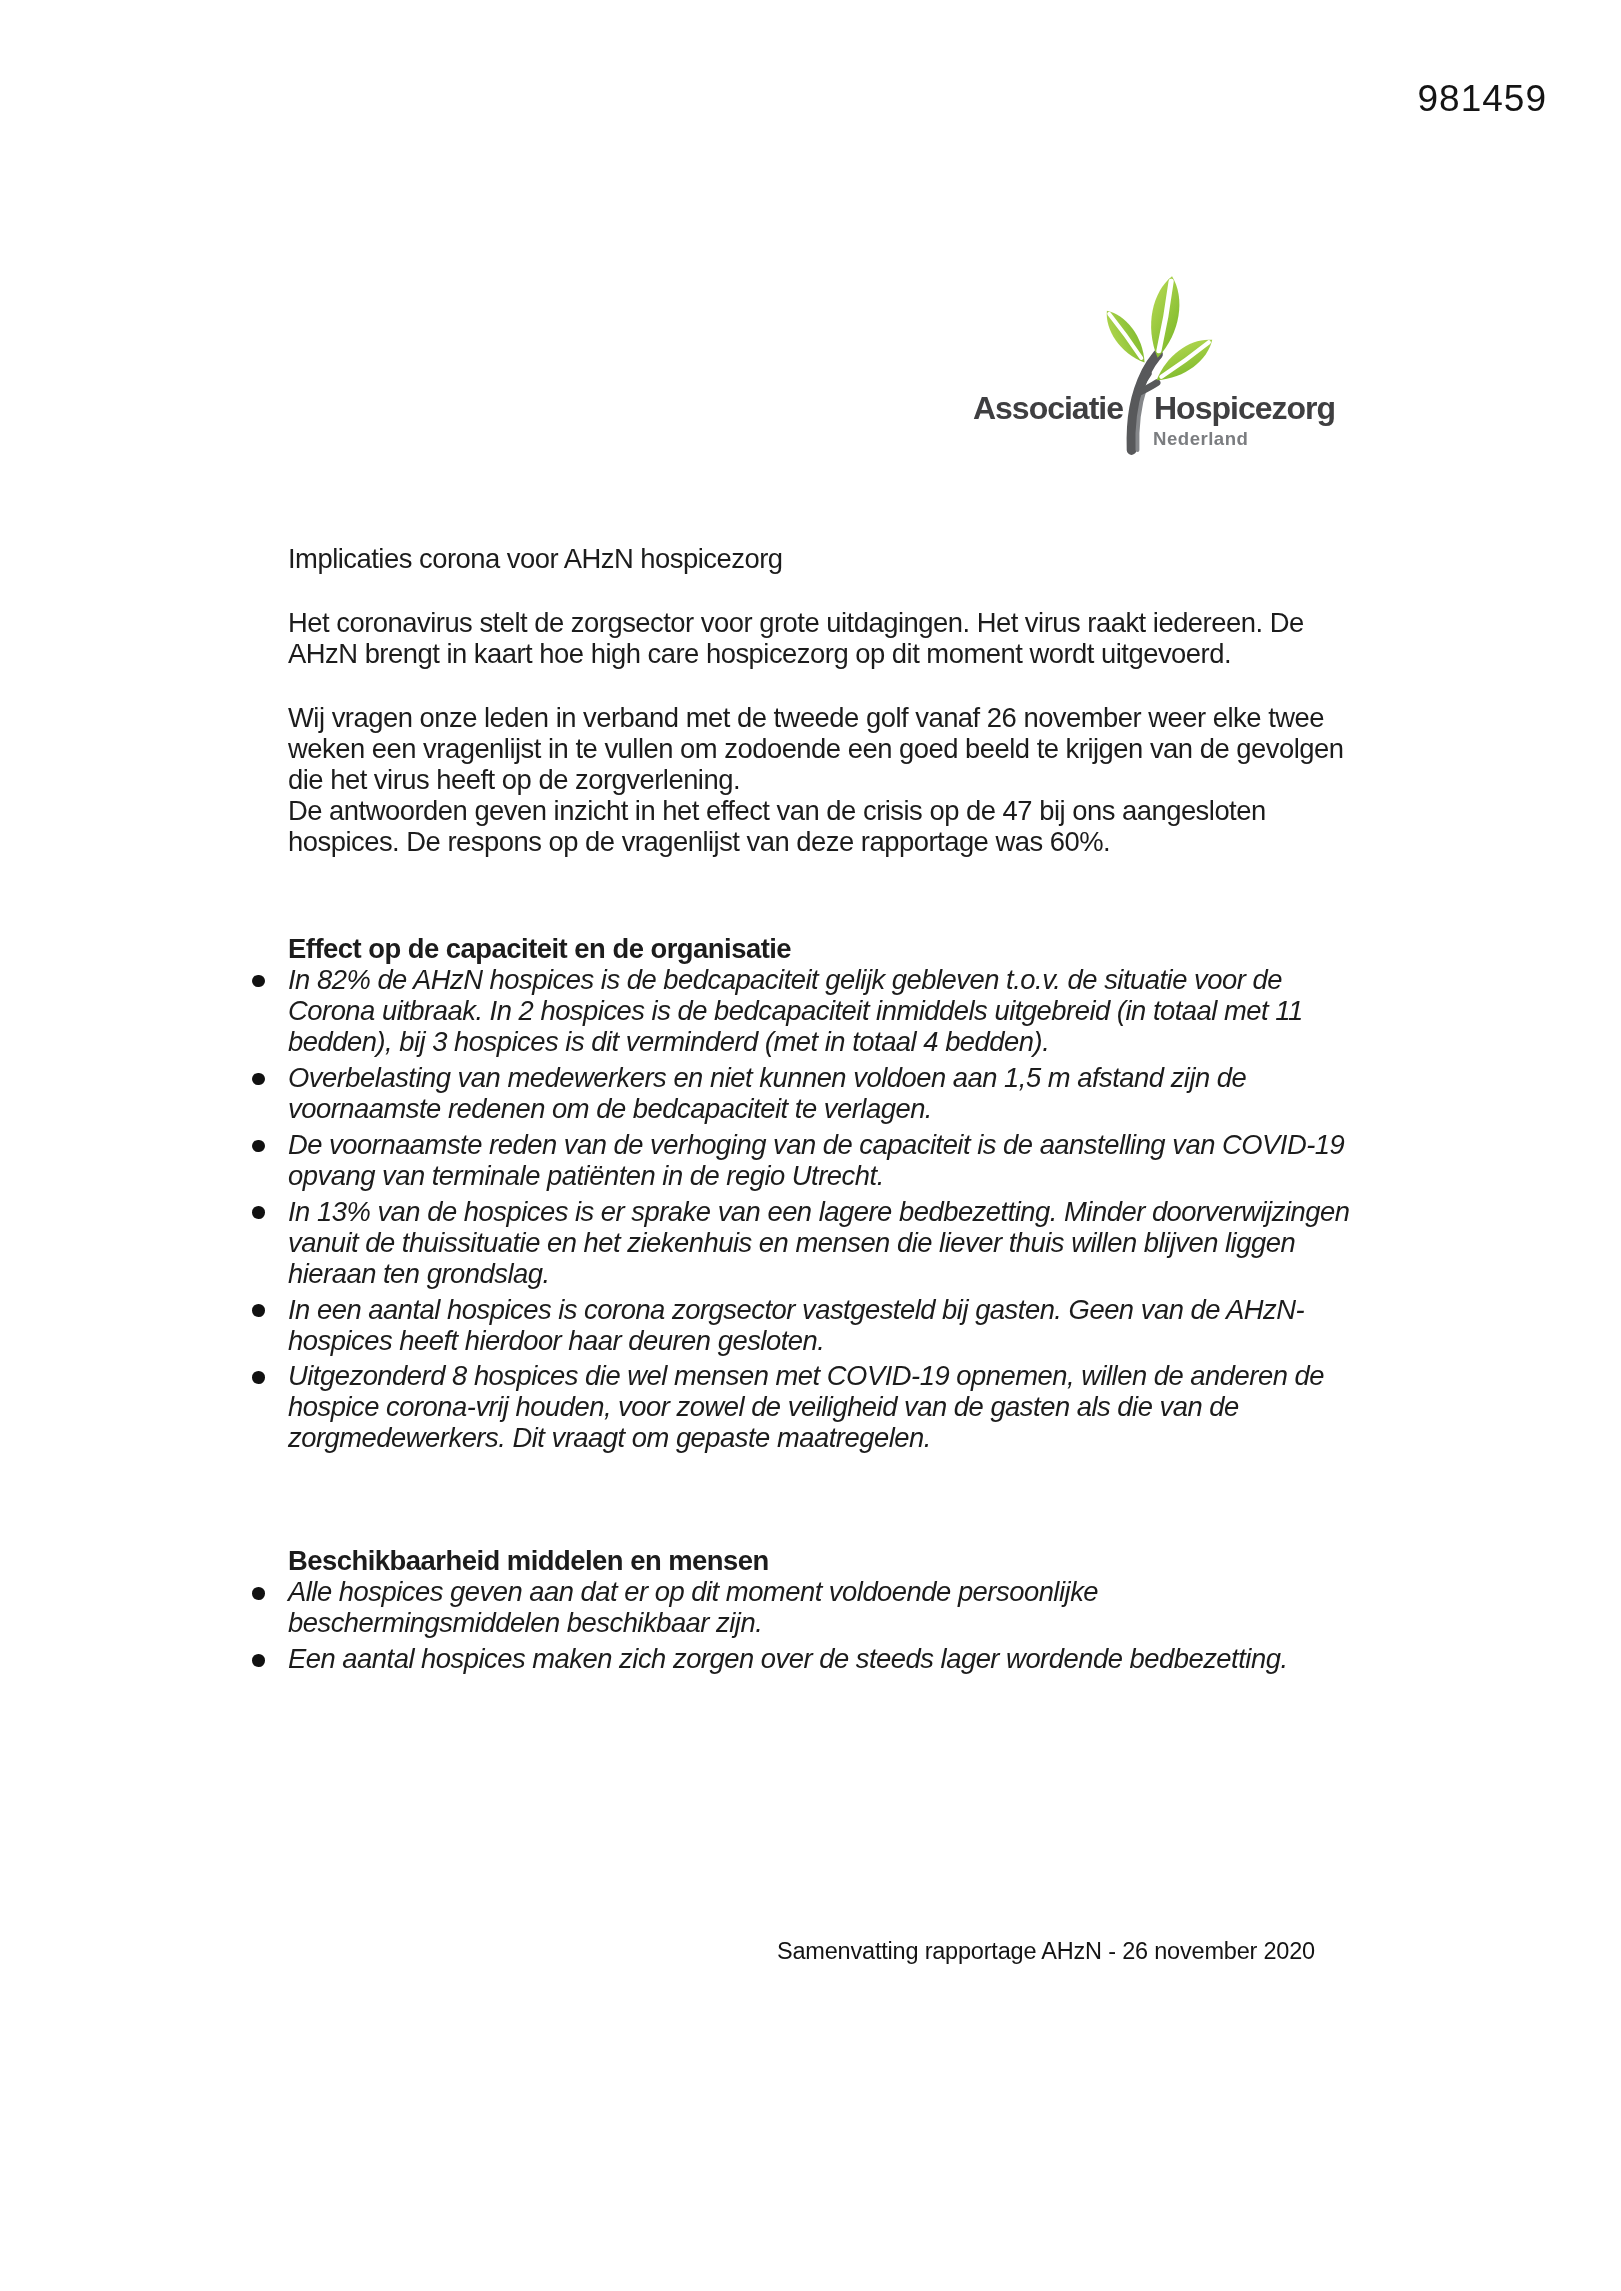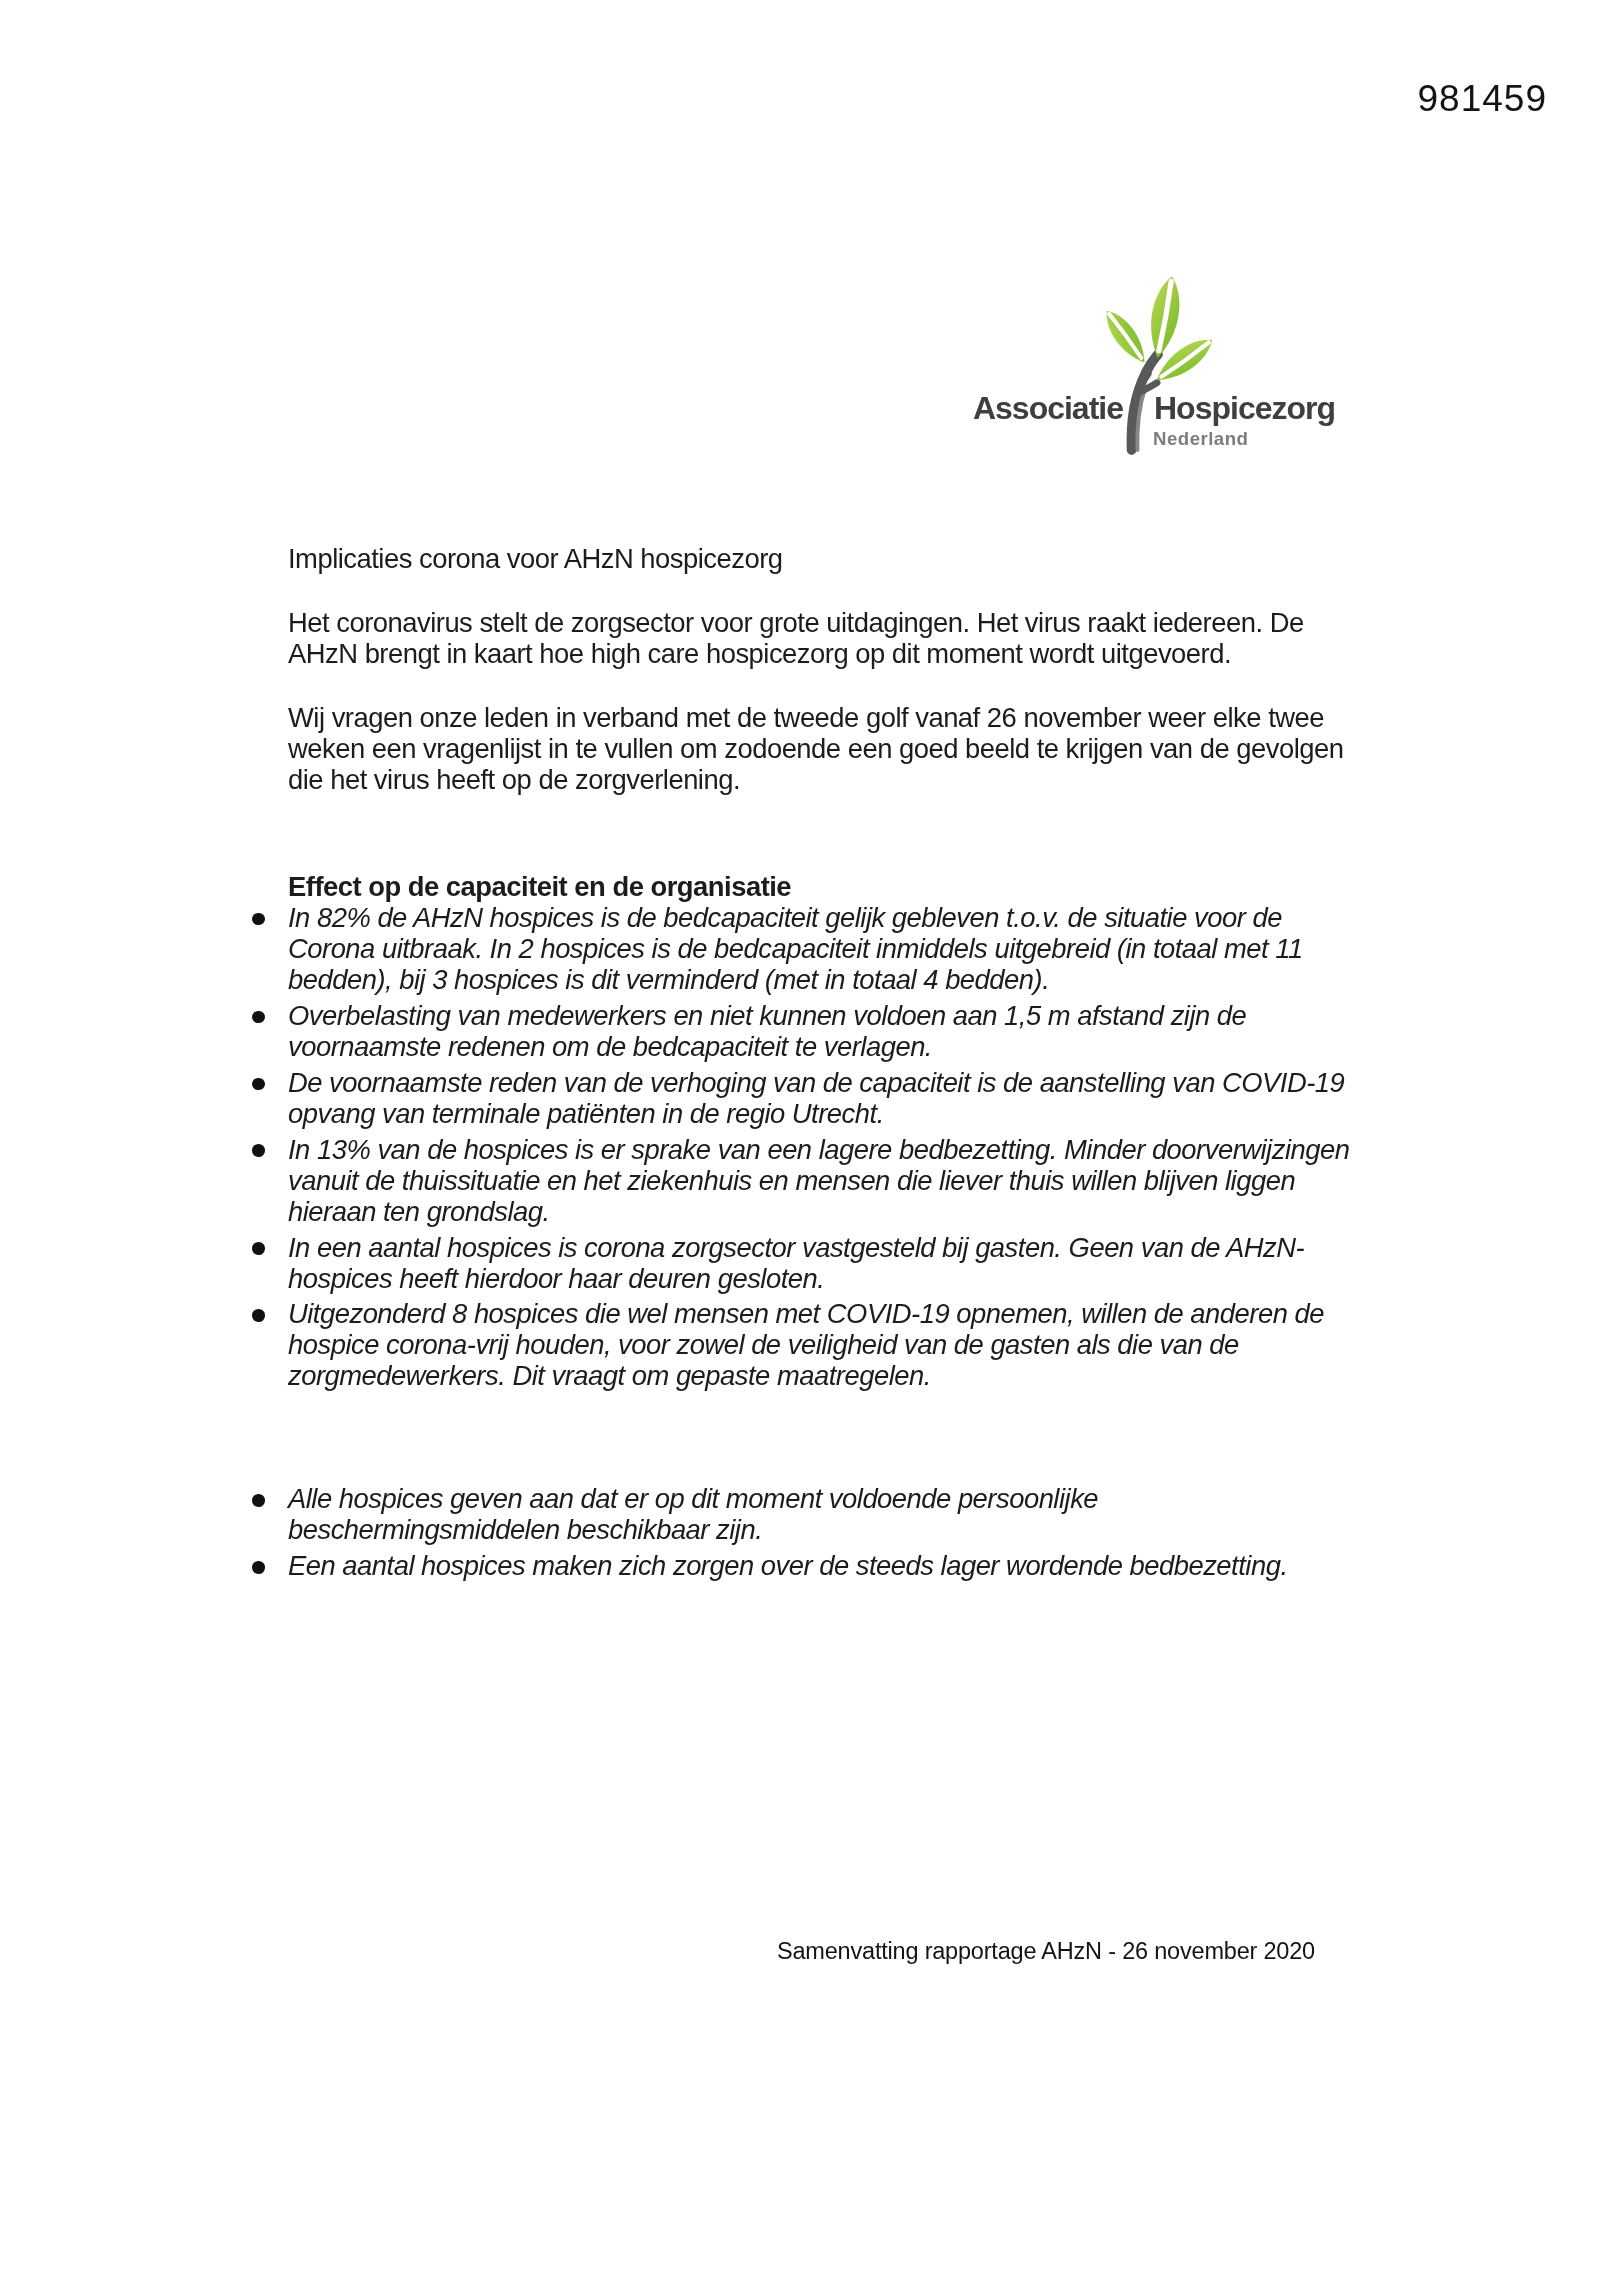--- a/index.html
+++ b/index.html
@@ -150,34 +150,36 @@
     </svg>
     <span class="logo-left">Associatie</span>
     <span class="logo-right">Hospicezorg</span>
     <span class="logo-sub">Nederland</span>
   </div>
 
   <div class="content">
     <p class="subtitle">Implicaties corona voor AHzN hospicezorg</p>
     <p class="para-lead">Het coronavirus stelt de zorgsector voor grote uitdagingen. Het virus raakt iedereen. De AHzN brengt in kaart hoe high care hospicezorg op dit moment wordt uitgevoerd.</p>
     <p class="para-mid">Wij vragen onze leden in verband met de tweede golf vanaf 26 november weer elke twee weken een vragenlijst in te vullen om zodoende een goed beeld te krijgen van de gevolgen die het virus heeft op de zorgverlening.</p>
+    <p class="para-tail">De antwoorden geven inzicht in het effect van de crisis op de 47 bij ons aangesloten hospices. De respons op de vragenlijst van deze rapportage was 60%.</p>
 
     <div class="doc-section">
       <h2>Effect op de capaciteit en de organisatie</h2>
       <ul>
         <li>In 82% de AHzN hospices is de bedcapaciteit gelijk gebleven t.o.v. de situatie voor de Corona uitbraak. In 2 hospices is de bedcapaciteit inmiddels uitgebreid (in totaal met 11 bedden), bij 3 hospices is dit verminderd (met in totaal 4 bedden).</li>
         <li>Overbelasting van medewerkers en niet kunnen voldoen aan 1,5 m afstand zijn de voornaamste redenen om de bedcapaciteit te verlagen.</li>
         <li>De voornaamste reden van de verhoging van de capaciteit is de aanstelling van COVID-19 opvang van terminale patiënten in de regio Utrecht.</li>
         <li>In 13% van de hospices is er sprake van een lagere bedbezetting. Minder doorverwijzingen vanuit de thuissituatie en het ziekenhuis en mensen die liever thuis willen blijven liggen hieraan ten grondslag.</li>
         <li>In een aantal hospices is corona zorgsector vastgesteld bij gasten. Geen van de AHzN-hospices heeft hierdoor haar deuren gesloten.</li>
         <li>Uitgezonderd 8 hospices die wel mensen met COVID-19 opnemen, willen de anderen de hospice corona-vrij houden, voor zowel de veiligheid van de gasten als die van de zorgmedewerkers. Dit vraagt om gepaste maatregelen.</li>
       </ul>
     </div>
 
     <div class="doc-section second">
+      <h2>Beschikbaarheid middelen en mensen</h2>
       <ul>
         <li>Alle hospices geven aan dat er op dit moment voldoende persoonlijke beschermingsmiddelen beschikbaar zijn.</li>
         <li>Een aantal hospices maken zich zorgen over de steeds lager wordende bedbezetting.</li>
       </ul>
     </div>
   </div>
 
   <div class="footer">Samenvatting rapportage AHzN - 26 november 2020</div>
 
 </div>

